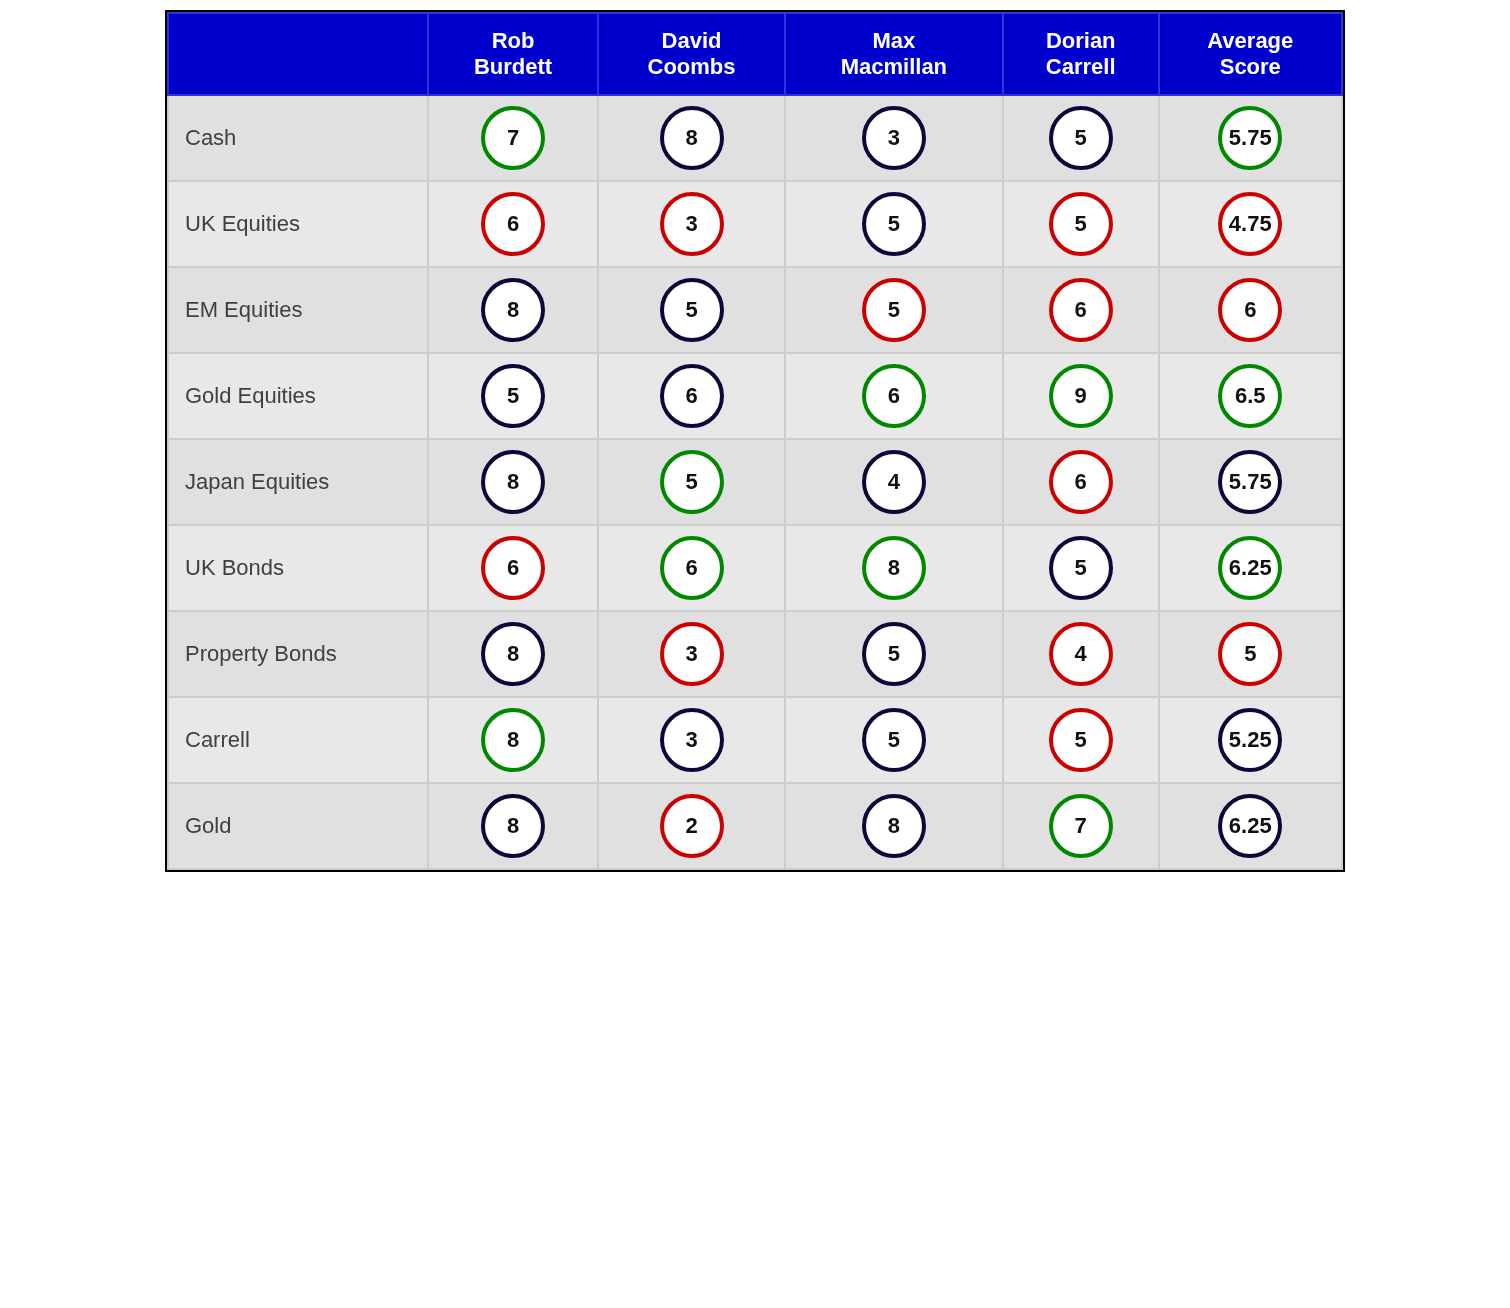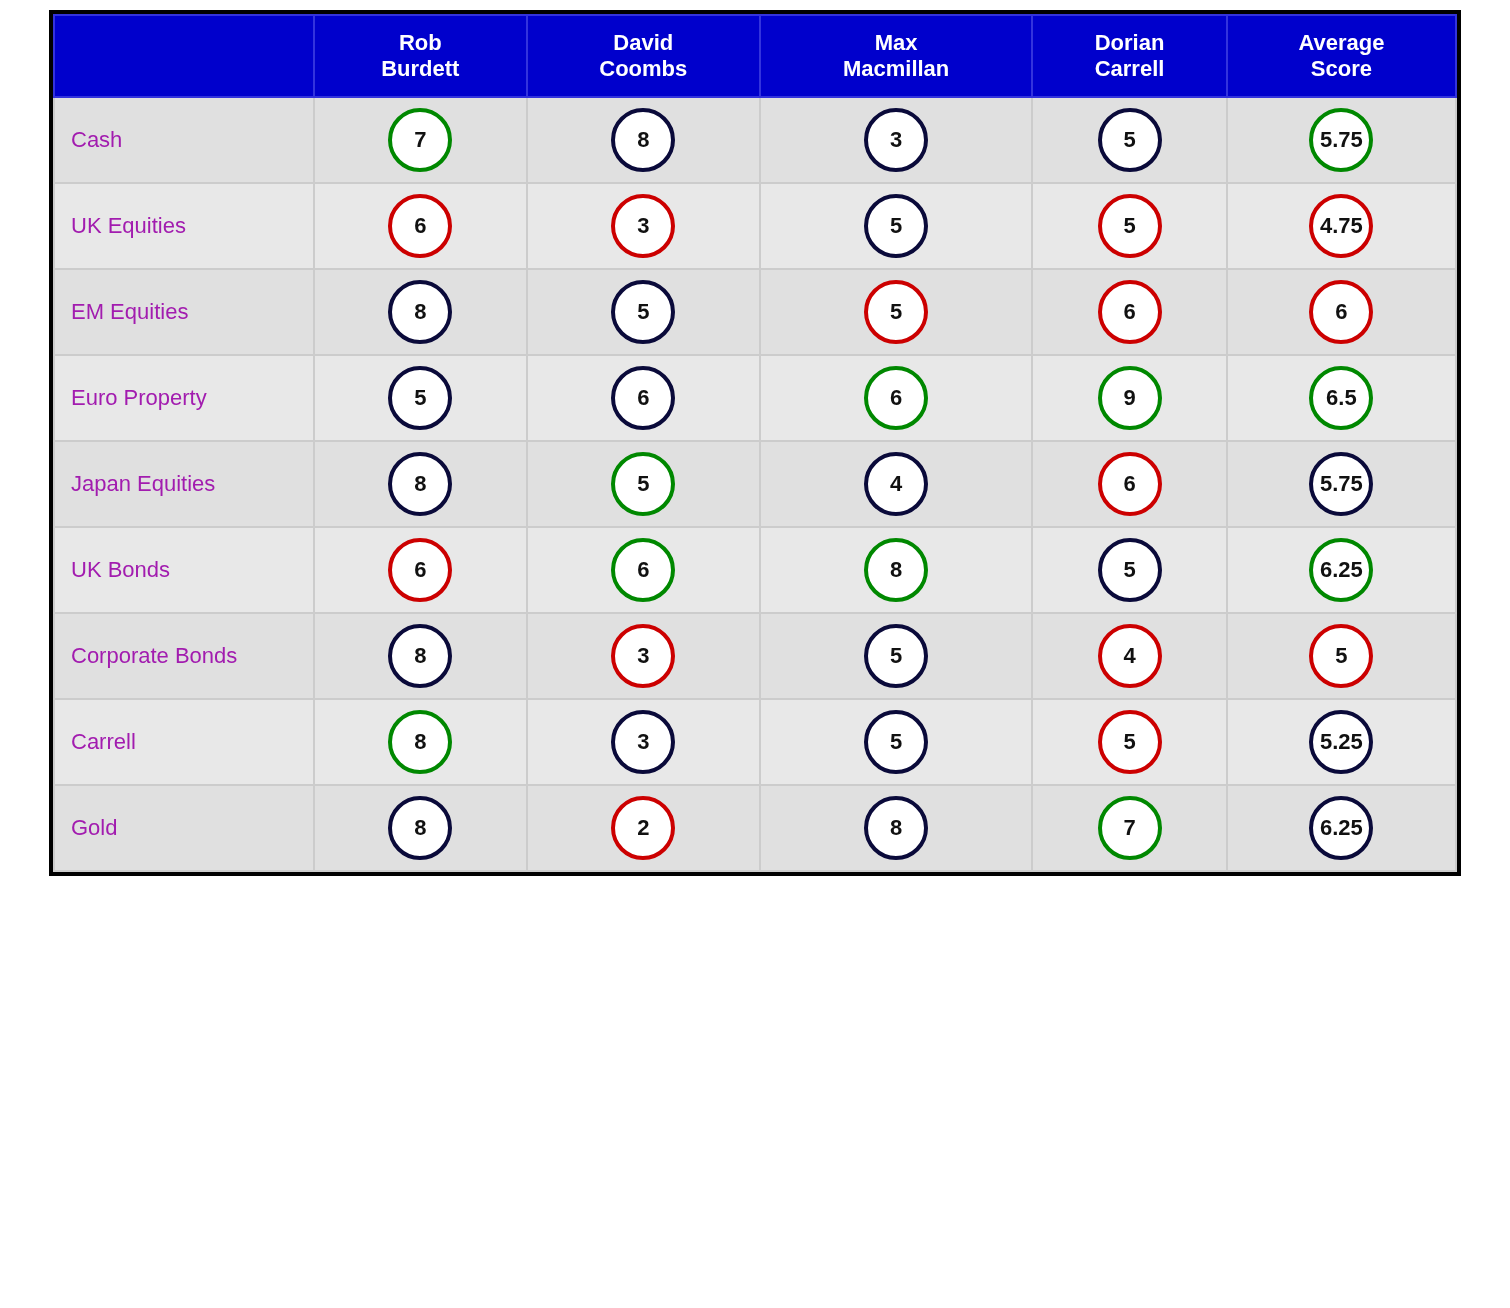--- a/index.html
+++ b/index.html
@@ -9,23 +9,23 @@
     }
     body {
       background: #fff;
       font-family: Arial, sans-serif;
       display: flex;
       justify-content: center;
       align-items: flex-start;
       padding: 10px;
     }
     .table-wrapper {
-      width: 1412px;
+      width: 1180px;
       border-collapse: collapse;
-      border: 4px solid #000000;
+      border: 2px solid #000000;
     }
     table {
       width: 100%;
       border-collapse: collapse;
     }
     thead tr {
       background-color: #0000cc;
       color: white;
     }
     thead th {
@@ -52,21 +52,21 @@
       padding: 10px 8px;
       border: 2px solid #ccc;
       text-align: center;
       vertical-align: middle;
     }
     tbody td.row-label {
       text-align: left;
       font-size: 22px;
       font-weight: 500;
       padding-left: 16px;
-      color: #a21caf;
+      color: #404040;
     }
     .circle {
       display: inline-flex;
       align-items: center;
       justify-content: center;
       width: 64px;
       height: 64px;
       border-radius: 50%;
       border-width: 4px;
       border-style: solid;
@@ -113,21 +113,21 @@
         </tr>
         <tr>
           <td class="row-label">EM Equities</td>
           <td><div class="circle dark">8</div></td>
           <td><div class="circle dark">5</div></td>
           <td><div class="circle red">5</div></td>
           <td><div class="circle red">6</div></td>
           <td><div class="circle red">6</div></td>
         </tr>
         <tr>
-          <td class="row-label">Euro Property</td>
+          <td class="row-label">Gold Equities</td>
           <td><div class="circle dark">5</div></td>
           <td><div class="circle dark">6</div></td>
           <td><div class="circle green">6</div></td>
           <td><div class="circle green">9</div></td>
           <td><div class="circle green">6.5</div></td>
         </tr>
         <tr>
           <td class="row-label">Japan Equities</td>
           <td><div class="circle dark">8</div></td>
           <td><div class="circle green">5</div></td>
@@ -137,21 +137,21 @@
         </tr>
         <tr>
           <td class="row-label">UK Bonds</td>
           <td><div class="circle red">6</div></td>
           <td><div class="circle green">6</div></td>
           <td><div class="circle green">8</div></td>
           <td><div class="circle dark">5</div></td>
           <td><div class="circle green">6.25</div></td>
         </tr>
         <tr>
-          <td class="row-label">Corporate Bonds</td>
+          <td class="row-label">Property Bonds</td>
           <td><div class="circle dark">8</div></td>
           <td><div class="circle red">3</div></td>
           <td><div class="circle dark">5</div></td>
           <td><div class="circle red">4</div></td>
           <td><div class="circle red">5</div></td>
         </tr>
         <tr>
           <td class="row-label">Carrell</td>
           <td><div class="circle green">8</div></td>
           <td><div class="circle dark">3</div></td>

